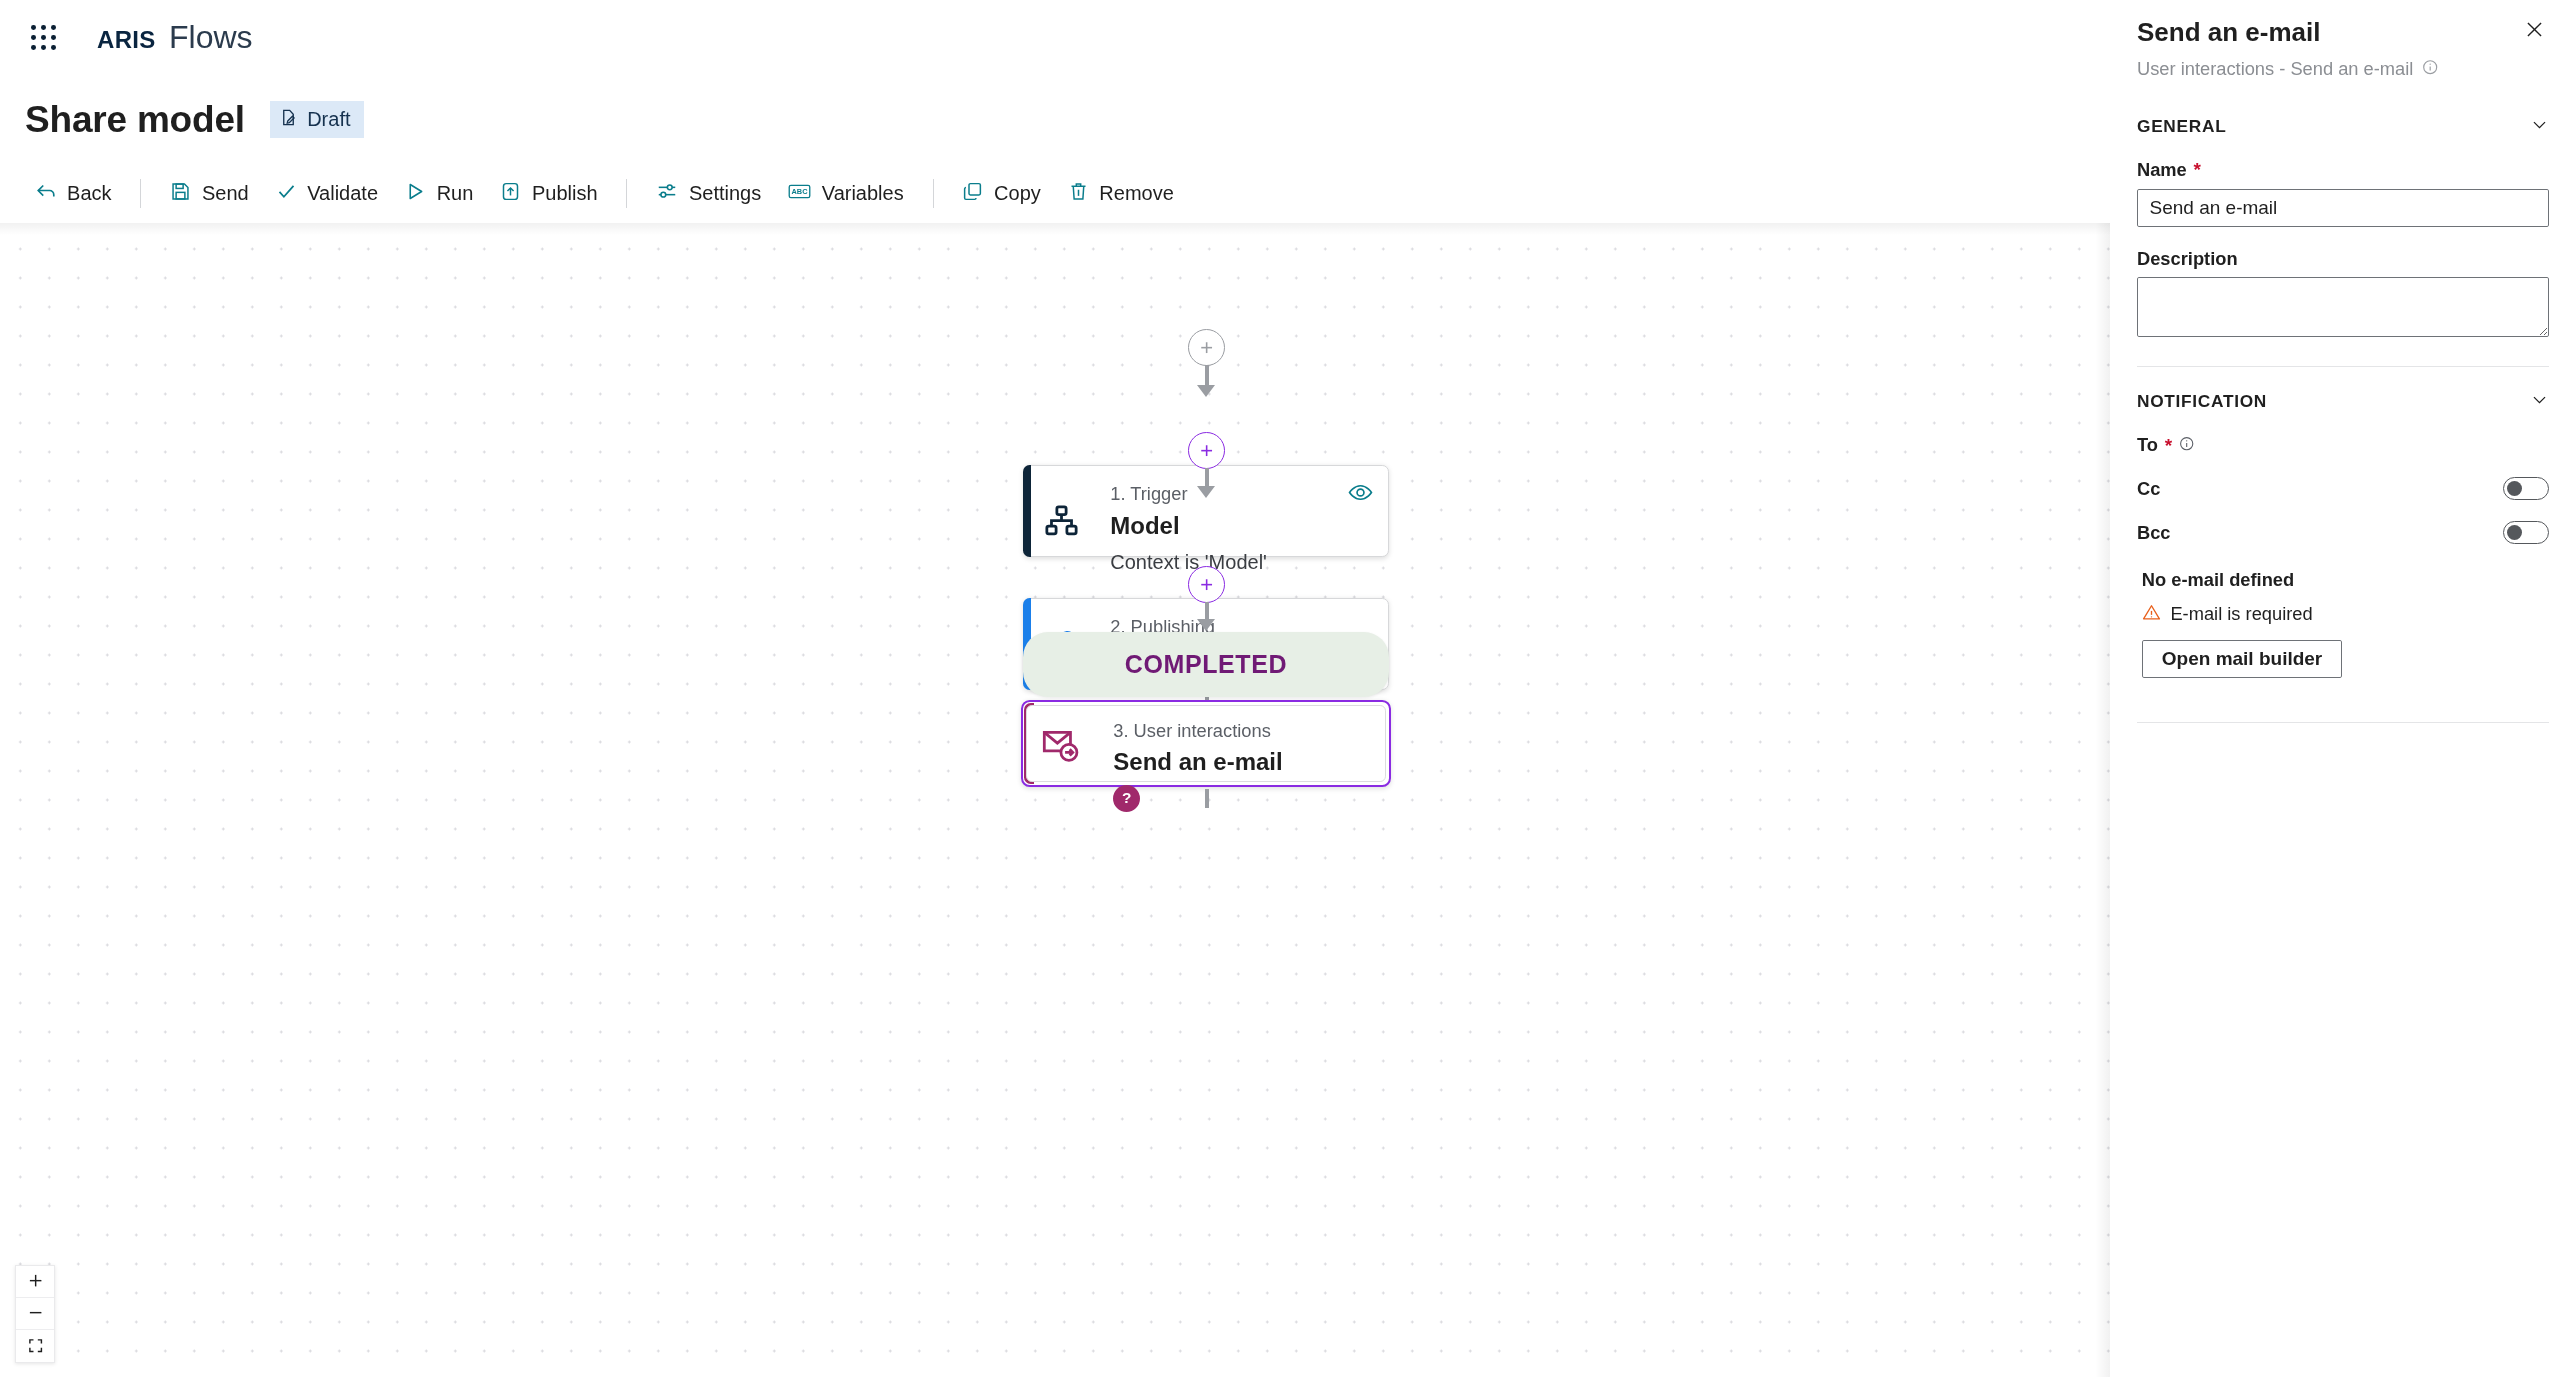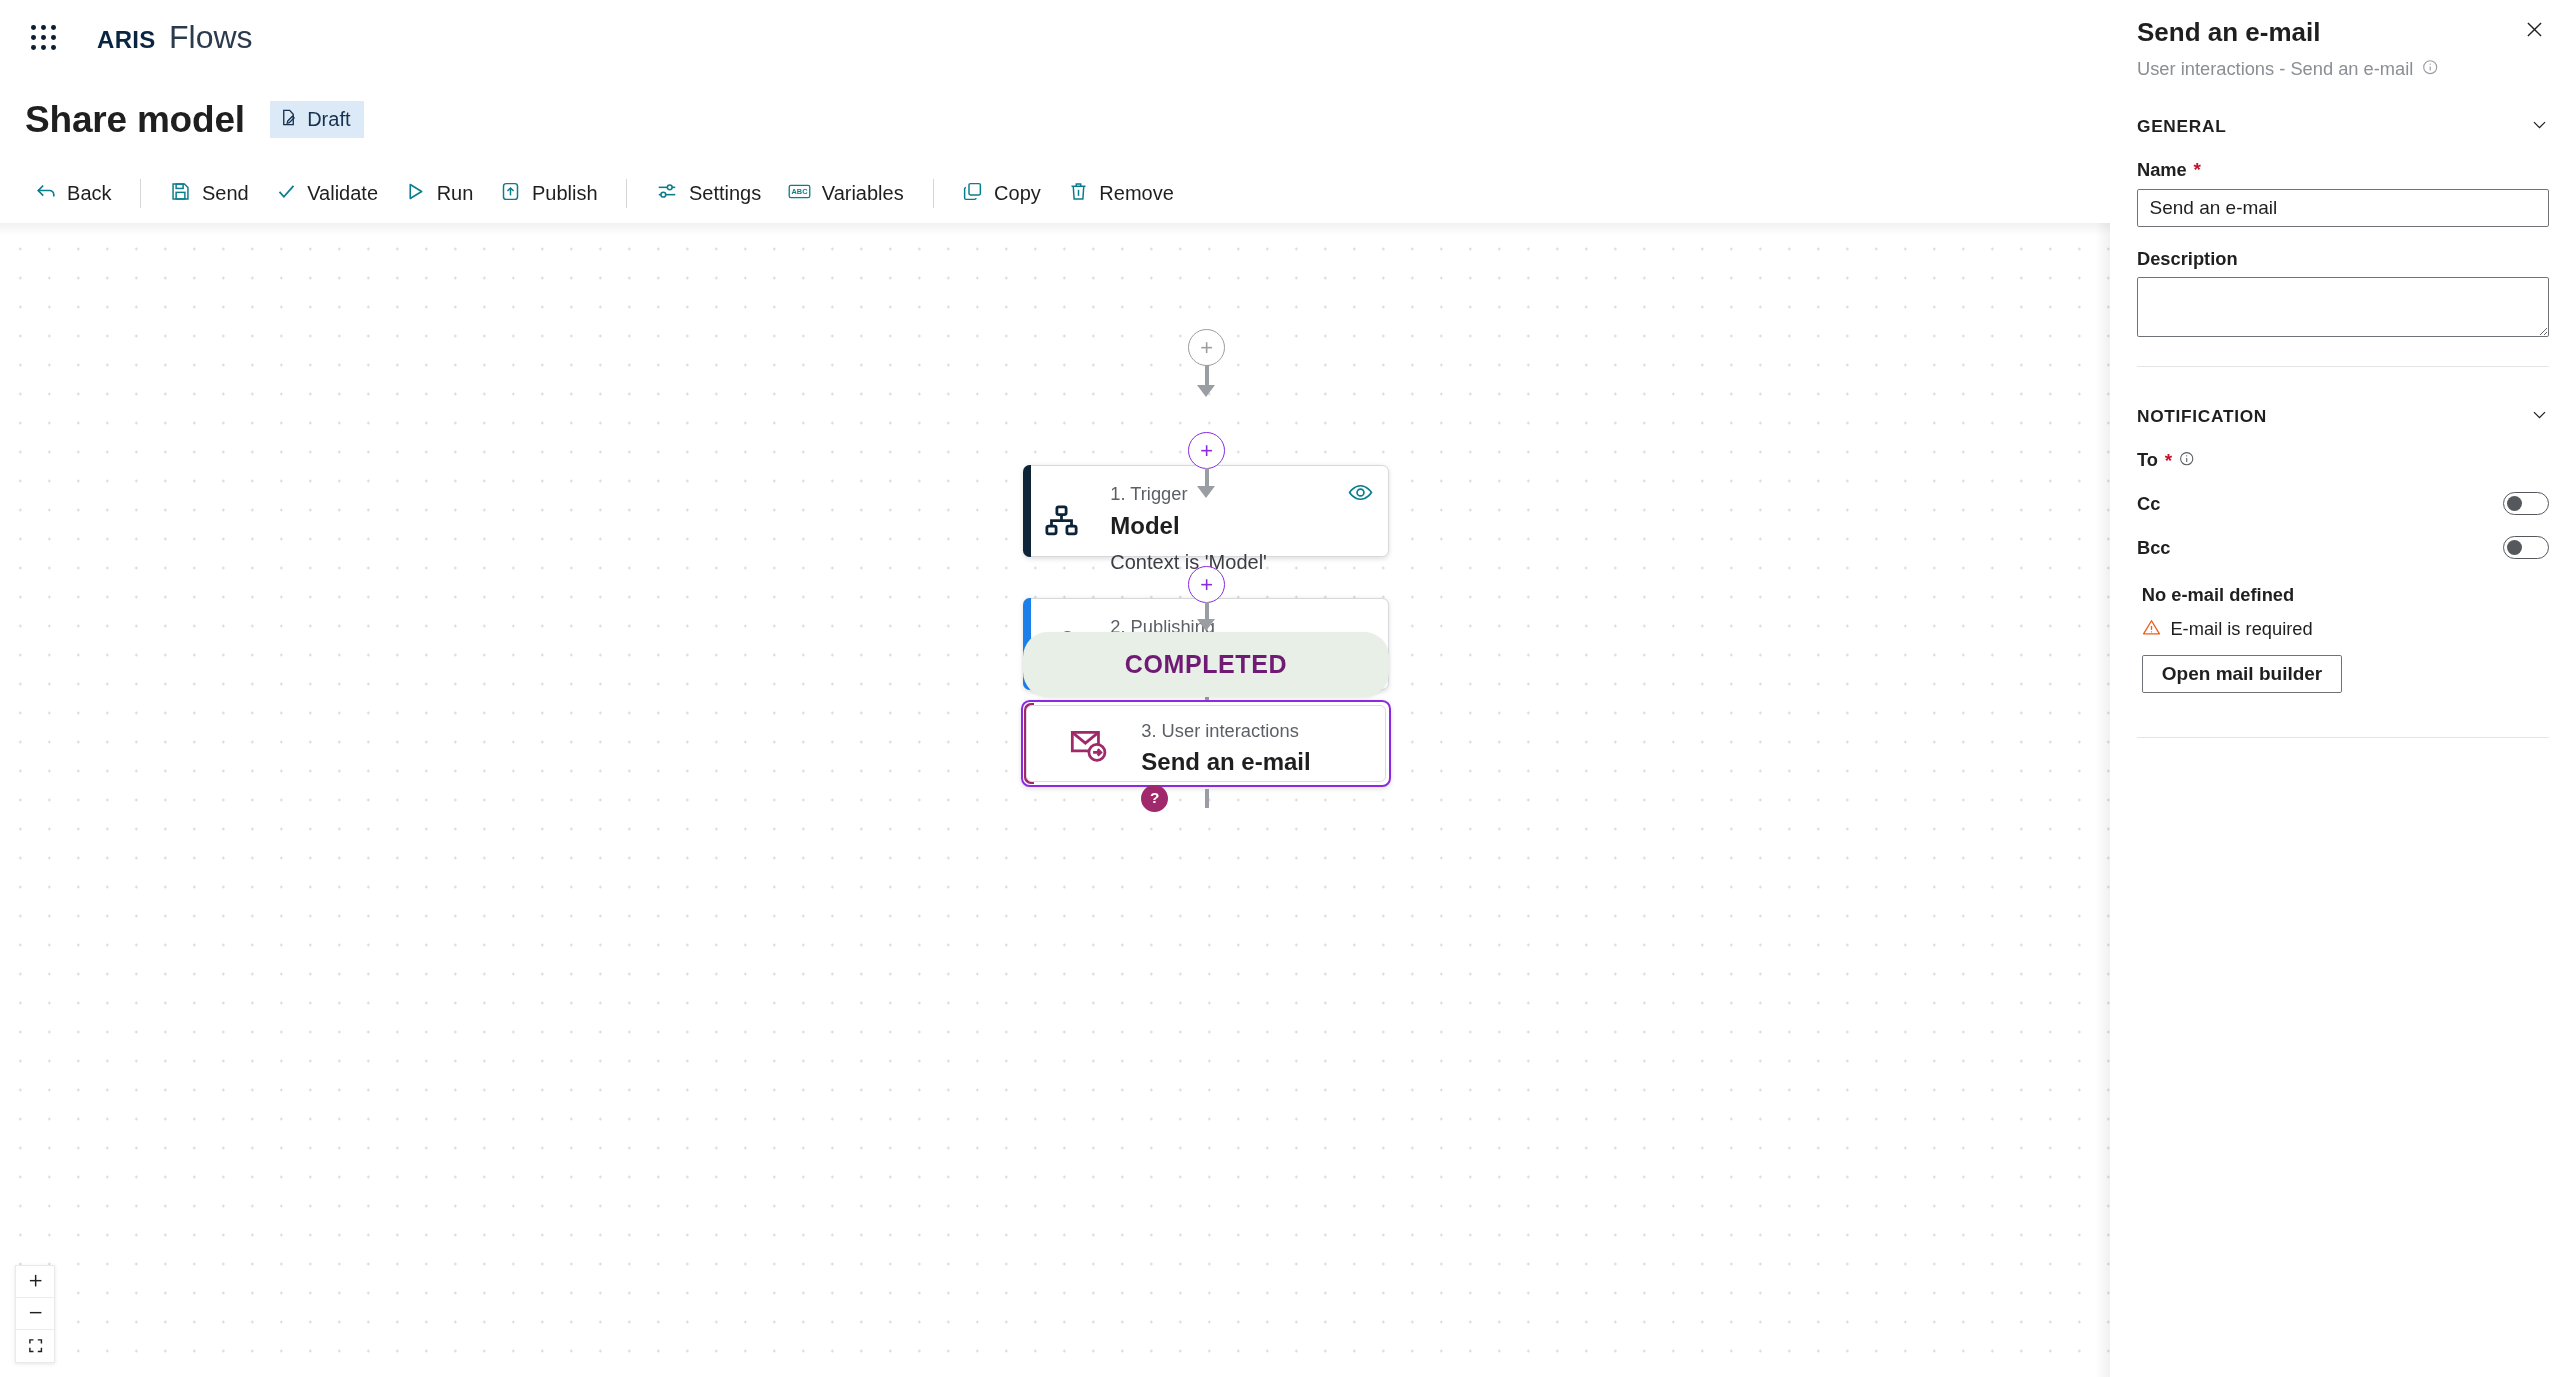--- a/index.html
+++ b/index.html
@@ -122,21 +122,20 @@
     position: absolute; left: 1021px; top: 477px; width: 370px; height: 87px;
     border: 2.9px solid #8a2be2; border-radius: 8.7px;
     box-shadow: 0 1.9px 5.8px rgba(0,0,0,.12);
     background: #ffffff;
     pointer-events: none;
   }
   .node-3-inner {
     position: absolute; left: 1026px; top: 482px; width: 360px; height: 77px;
     background: #fff; border: 1px solid #dcdcde; border-radius: 5.8px;
     cursor: pointer;
-    padding-left: 28px;
   }
   .qbadge {
     width: 27px; height: 27px; border-radius: 50%;
     background: #a0296b; color: #fff;
     font-size: 15.4px; font-weight: 700;
     display: flex; align-items: center; justify-content: center;
     margin-left: 69px; margin-top: 8.7px; cursor: pointer;
   }
 
   
@@ -553,21 +552,21 @@
   <input class="txt-input" type="text" value="Send an e-mail" style="">
 
   <div class="fld-label">
     <span>Description</span>
   </div>
   <textarea class="txt-area" placeholder="" style=""></textarea>
 
   <div class="hr"></div>
 
   
-  <div class="sect-head" style="margin-top:38px;">
+  <div class="sect-head" style="margin-top:23px;">
     <span class="sect-title">NOTIFICATION</span>
     <span>
       <svg width="19" height="19" viewBox="0 0 24 24" fill="none" stroke="#1f1f1f" stroke-width="1.6">
         <path d="M5 9l7 7 7-7"></path>
       </svg>
     </span>
   </div>
 
   <div class="fld-label">
     <span>To</span>

